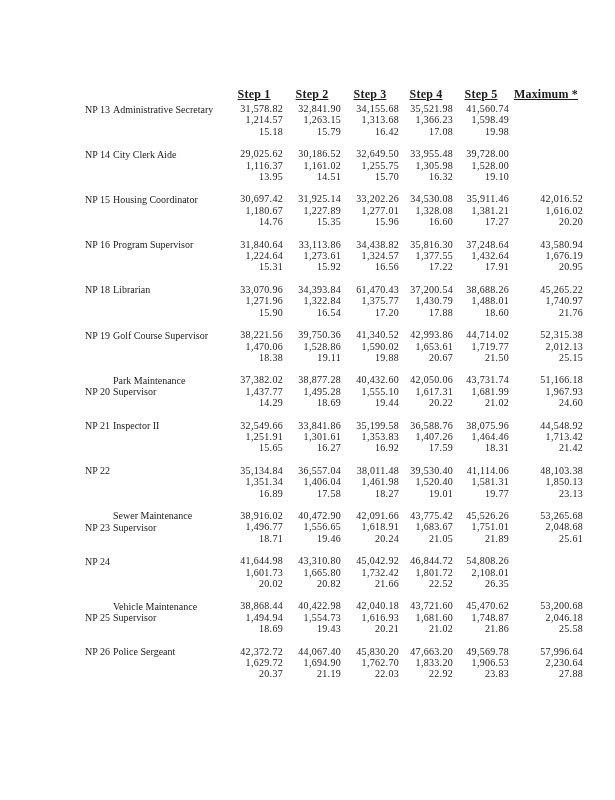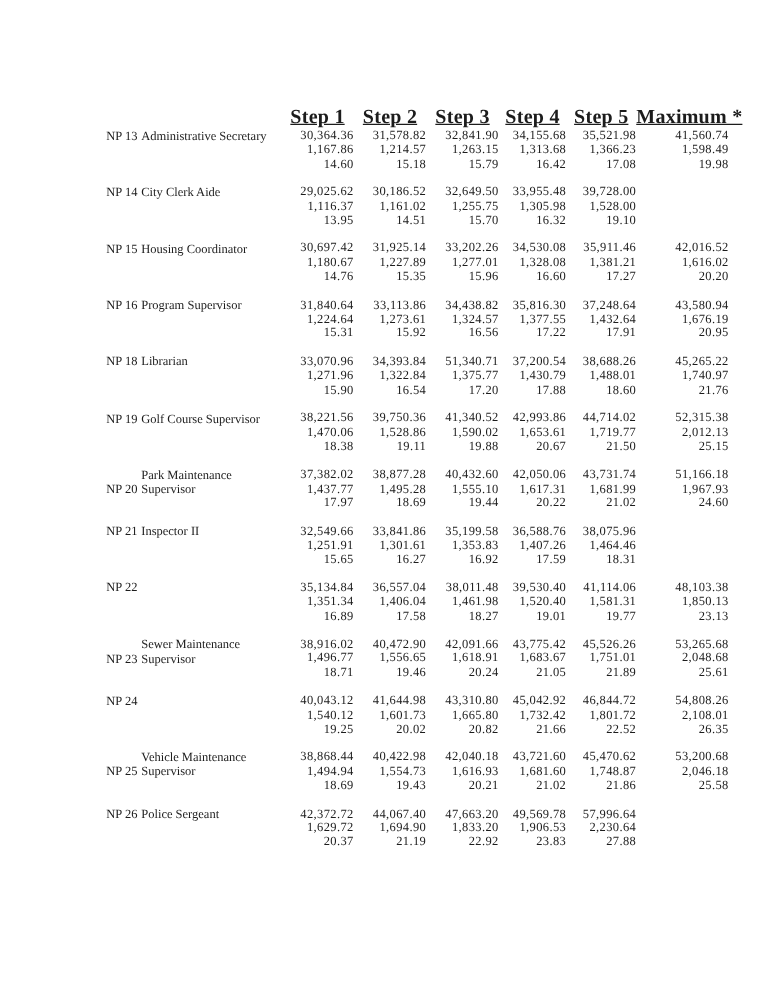--- a/index.html
+++ b/index.html
@@ -24,21 +24,21 @@
   }
   .grid {
     display: grid;
     grid-template-columns: 140px 58px 58px 58px 54px 56px 74px;
     align-items: start;
   }
   .header-row {
     margin-bottom: 3px;
   }
   .header-cell {
-    font-size: 16px;
+    font-size: 12px;
     font-weight: bold;
     text-align: center;
     line-height: 12px;
     letter-spacing: 0.2px;
     white-space: nowrap;
   }
   .header-cell span {
     text-decoration: underline;
   }
   .row {
@@ -90,25 +90,20 @@
     <div class="header-cell"><span>Maximum *</span></div>
   </div>
 
   <div id="rows">
   <div class="grid row">
     <div class="label">
       <span class="code">NP 13</span>
       <span class="title">Administrative Secretary</span>
     </div>
     <div class="numcell">
-      <div>30,364.36</div>
-      <div>1,167.86</div>
-      <div>14.60</div>
-    </div>
-    <div class="numcell">
       <div>31,578.82</div>
       <div>1,214.57</div>
       <div>15.18</div>
     </div>
     <div class="numcell">
       <div>32,841.90</div>
       <div>1,263.15</div>
       <div>15.79</div>
     </div>
     <div class="numcell">
@@ -244,21 +239,21 @@
       <div>33,070.96</div>
       <div>1,271.96</div>
       <div>15.90</div>
     </div>
     <div class="numcell">
       <div>34,393.84</div>
       <div>1,322.84</div>
       <div>16.54</div>
     </div>
     <div class="numcell">
-      <div>51,340.71</div>
+      <div>61,470.43</div>
       <div>1,375.77</div>
       <div>17.20</div>
     </div>
     <div class="numcell">
       <div>37,200.54</div>
       <div>1,430.79</div>
       <div>17.88</div>
     </div>
     <div class="numcell">
       <div>38,688.26</div>
@@ -310,21 +305,21 @@
   </div>
 
   <div class="grid row">
     <div class="label">
       <span class="code">NP 20</span>
       <span class="title">Park Maintenance Supervisor</span>
     </div>
     <div class="numcell">
       <div>37,382.02</div>
       <div>1,437.77</div>
-      <div>17.97</div>
+      <div>14.29</div>
     </div>
     <div class="numcell">
       <div>38,877.28</div>
       <div>1,495.28</div>
       <div>18.69</div>
     </div>
     <div class="numcell">
       <div>40,432.60</div>
       <div>1,555.10</div>
       <div>19.44</div>
@@ -369,20 +364,25 @@
     <div class="numcell">
       <div>36,588.76</div>
       <div>1,407.26</div>
       <div>17.59</div>
     </div>
     <div class="numcell">
       <div>38,075.96</div>
       <div>1,464.46</div>
       <div>18.31</div>
     </div>
+    <div class="numcell">
+      <div>44,548.92</div>
+      <div>1,713.42</div>
+      <div>21.42</div>
+    </div>
   </div>
 
   <div class="grid row">
     <div class="label">
       <span class="code">NP 22</span>
     </div>
     <div class="numcell">
       <div>35,134.84</div>
       <div>1,351.34</div>
       <div>16.89</div>
@@ -449,25 +449,20 @@
       <div>2,048.68</div>
       <div>25.61</div>
     </div>
   </div>
 
   <div class="grid row">
     <div class="label">
       <span class="code">NP 24</span>
     </div>
     <div class="numcell">
-      <div>40,043.12</div>
-      <div>1,540.12</div>
-      <div>19.25</div>
-    </div>
-    <div class="numcell">
       <div>41,644.98</div>
       <div>1,601.73</div>
       <div>20.02</div>
     </div>
     <div class="numcell">
       <div>43,310.80</div>
       <div>1,665.80</div>
       <div>20.82</div>
     </div>
     <div class="numcell">
@@ -533,20 +528,25 @@
       <div>42,372.72</div>
       <div>1,629.72</div>
       <div>20.37</div>
     </div>
     <div class="numcell">
       <div>44,067.40</div>
       <div>1,694.90</div>
       <div>21.19</div>
     </div>
     <div class="numcell">
+      <div>45,830.20</div>
+      <div>1,762.70</div>
+      <div>22.03</div>
+    </div>
+    <div class="numcell">
       <div>47,663.20</div>
       <div>1,833.20</div>
       <div>22.92</div>
     </div>
     <div class="numcell">
       <div>49,569.78</div>
       <div>1,906.53</div>
       <div>23.83</div>
     </div>
     <div class="numcell">

